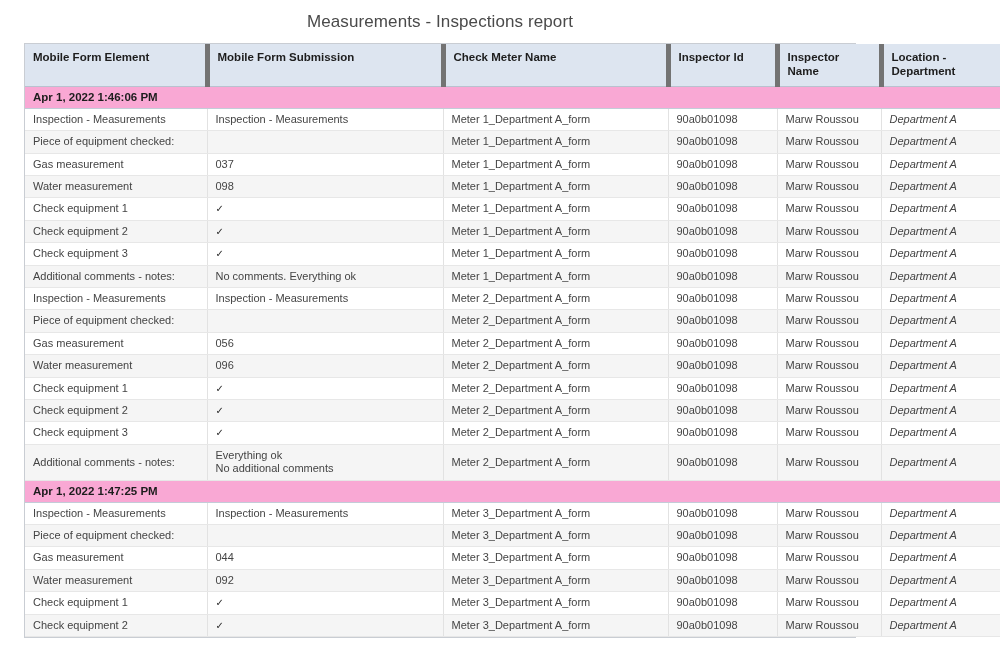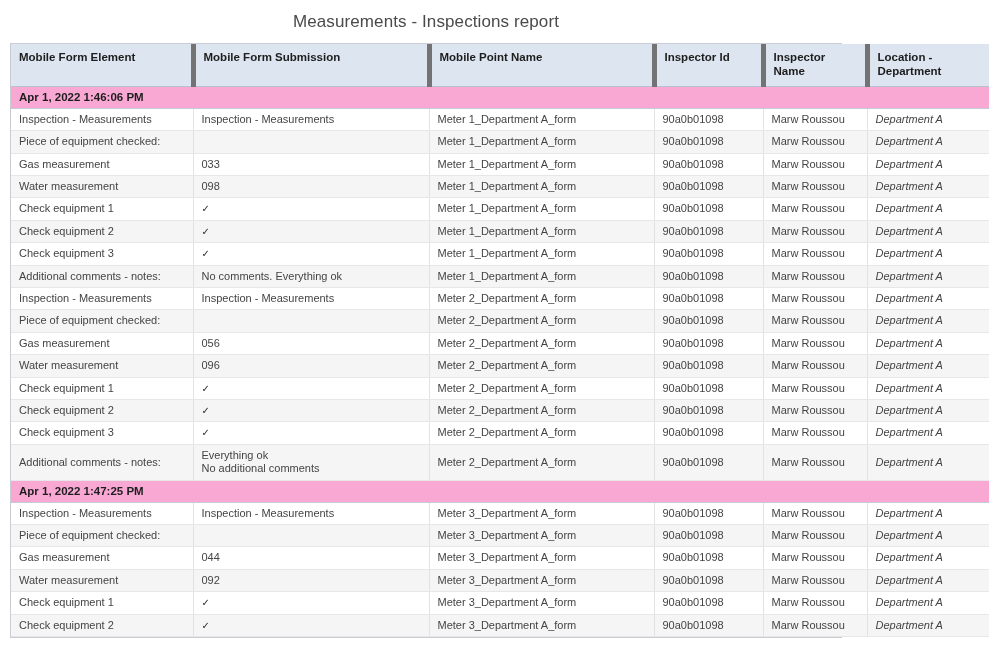--- a/index.html
+++ b/index.html
@@ -12,20 +12,21 @@
     height: 649px;
     font-family: "Liberation Sans", sans-serif;
     color: #333333;
     overflow: hidden;
   }
   .page {
     position: relative;
     width: 852px;
     height: 649px;
     box-sizing: border-box;
+    margin-left: 14px;
   }
   .report-title {
     text-align: center;
     font-size: 17px;
     font-weight: 400;
     color: #4a4a4a;
     padding-top: 12px;
     padding-bottom: 11px;
     letter-spacing: 0.1px;
   }
@@ -113,21 +114,21 @@
           <col class="c1">
           <col class="c2">
         <col class="c3">
           <col class="c4">
           <col class="c5">
       </colgroup>
       <thead>
         <tr>
           <th>Mobile Form Element</th>
           <th>Mobile Form Submission</th>
-          <th>Mobile Point Name</th>
+          <th>Check Meter Name</th>
           <th>Inspector Id</th>
           <th>Inspector Name</th>
           <th>Location - Department</th>
         </tr>
       </thead>
       <tbody id="table-body">
           <tr class="group-row">
             <td colspan="6">Apr 1, 2022 1:46:06 PM</td>
           </tr>
           <tr class="data-row odd">
@@ -141,21 +142,21 @@
           <tr class="data-row even">
             <td>Piece of equipment checked:</td>
             <td></td>
             <td>Meter 1_Department A_form</td>
             <td>90a0b01098</td>
             <td>Marw Roussou</td>
             <td>Department A</td>
           </tr>
           <tr class="data-row odd">
             <td>Gas measurement</td>
-            <td>033</td>
+            <td>037</td>
             <td>Meter 1_Department A_form</td>
             <td>90a0b01098</td>
             <td>Marw Roussou</td>
             <td>Department A</td>
           </tr>
           <tr class="data-row even">
             <td>Water measurement</td>
             <td>098</td>
             <td>Meter 1_Department A_form</td>
             <td>90a0b01098</td>

